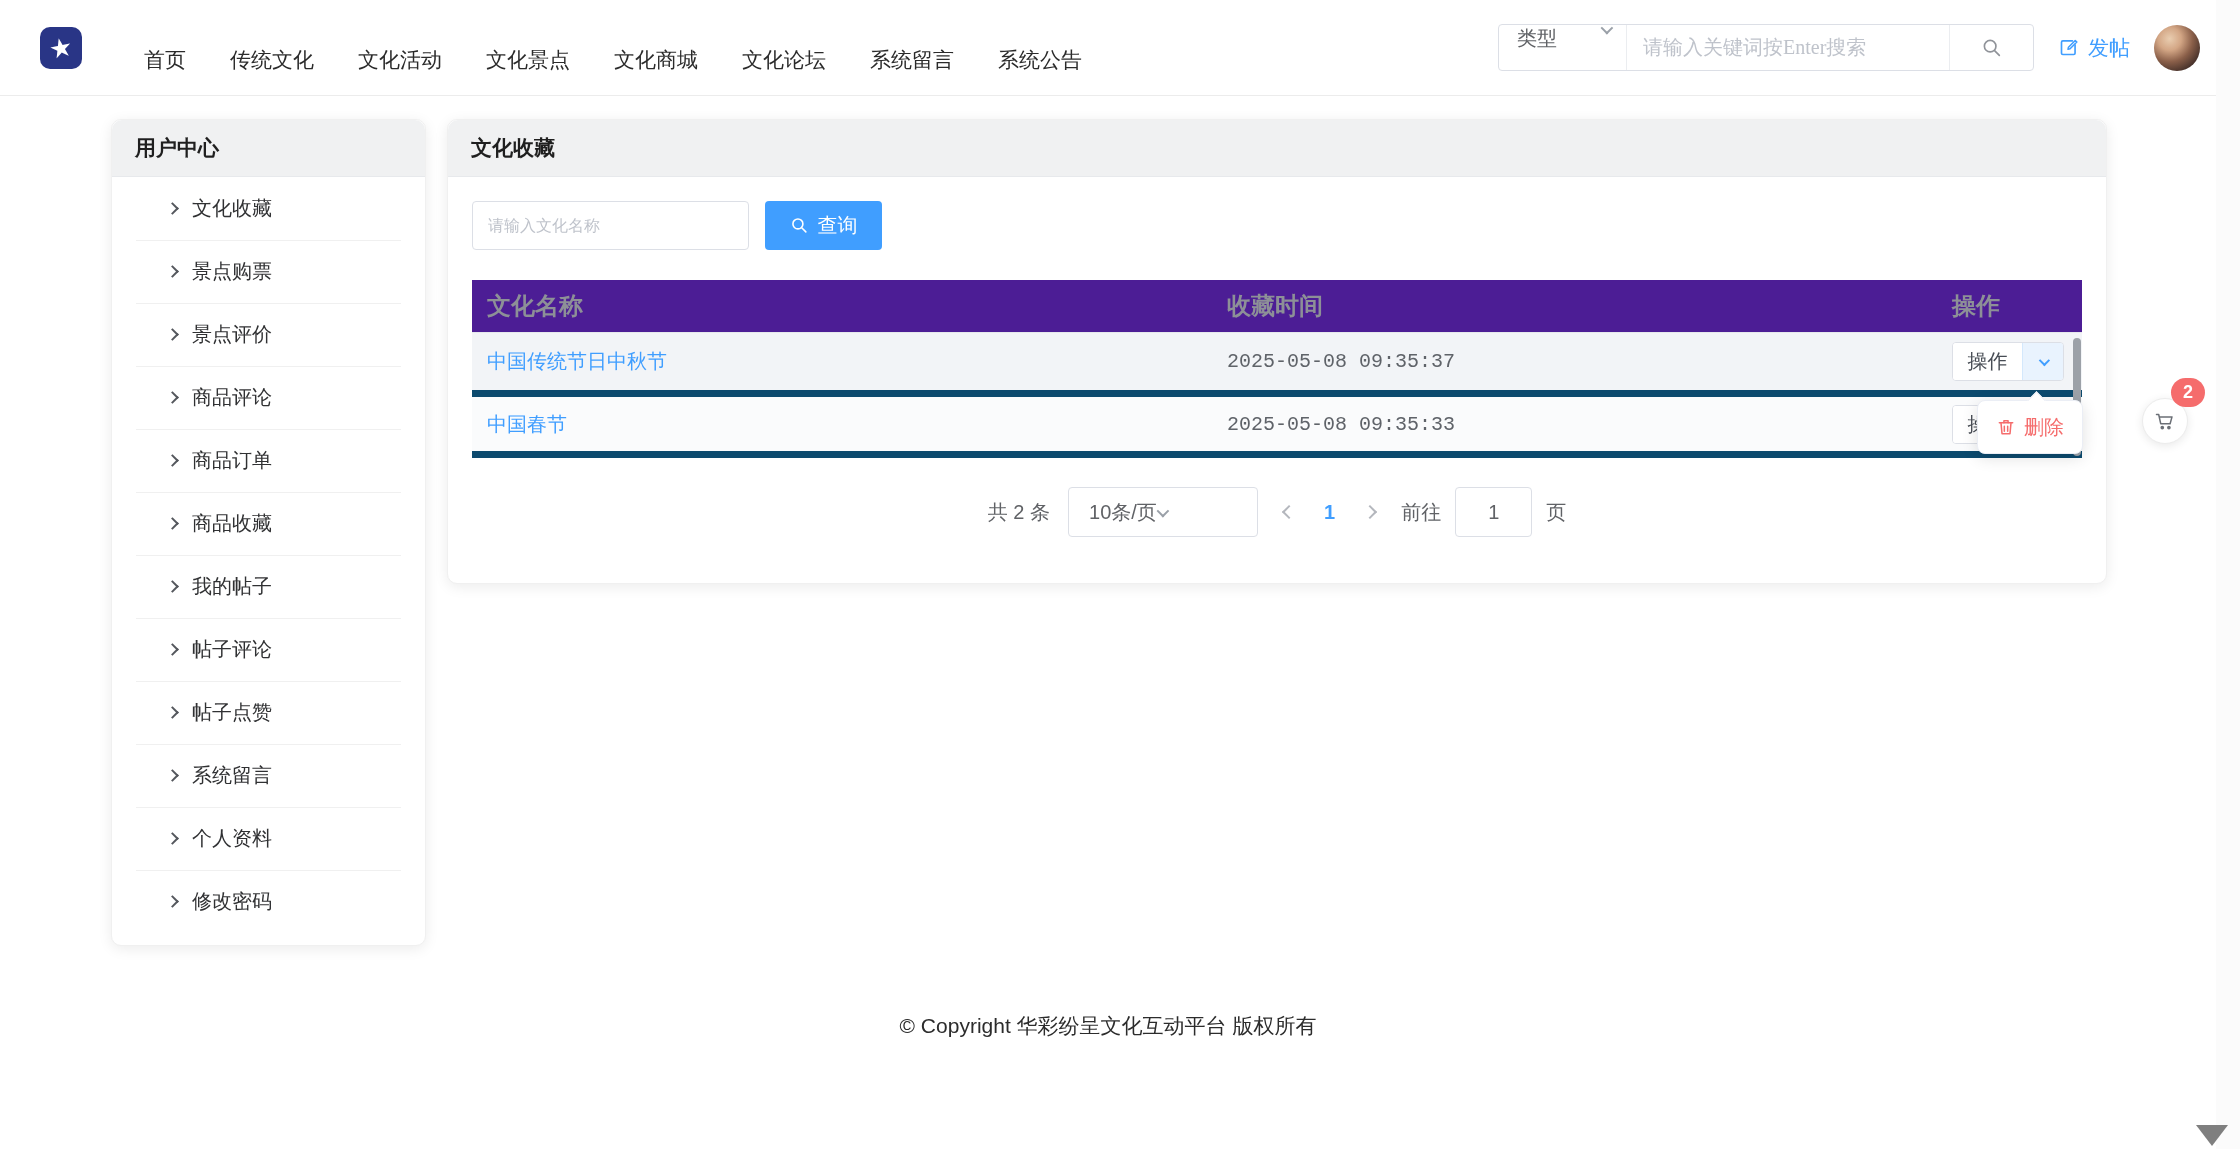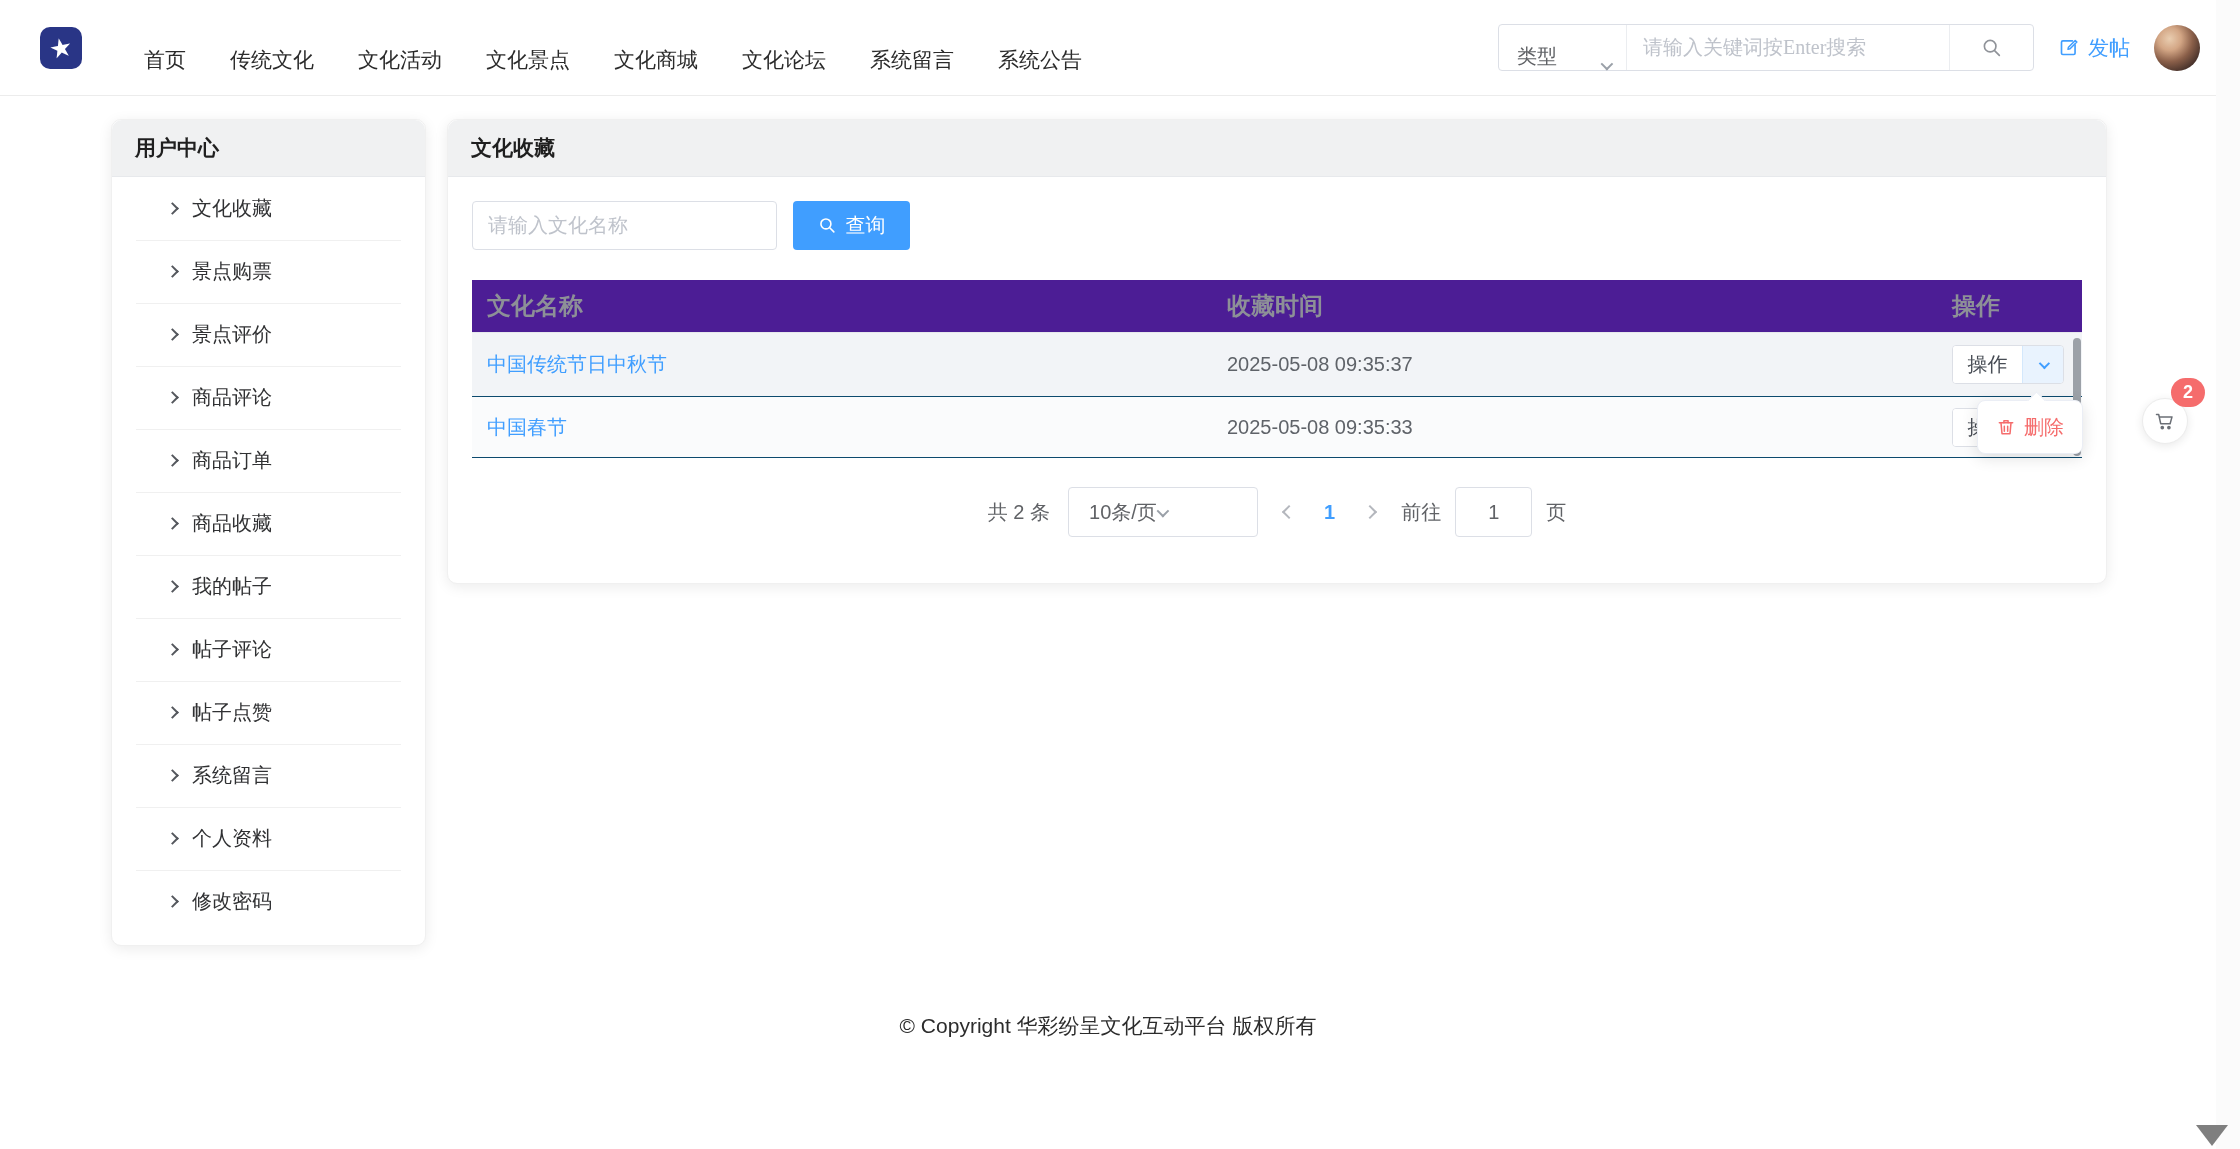--- a/index.html
+++ b/index.html
@@ -12,21 +12,21 @@
             border-bottom:1px solid #ececec; display:flex; align-items:center; padding:0 40px; z-index:20; }
   .logo-sq { width:42px; height:42px; background:#293586; border-radius:10px; display:flex;
              align-items:center; justify-content:center; flex:0 0 auto; }
   .logo-star { color:#fff; font-size:26px; line-height:1; transform:rotate(-12deg); }
   .brand-title { margin-left:16px; font-size:28px; font-weight:800; color:#141414; letter-spacing:1px; white-space:nowrap; }
   .nav-links { margin-left:62px; display:flex; gap:44px;margin-top:24px; }
   .nav-link { font-size:21px; color:#2b2b2b; text-decoration:none; white-space:nowrap; cursor:pointer; }
 
   .nav-right { margin-left:auto; display:flex; align-items:center; gap:24px; }
   .searchgroup { display:flex; align-items:center; height:47px; border:1px solid #dcdfe6; border-radius:4px; background:#fff; }
-  .sg-type { width:128px; height:100%; display:flex; align-items:flex-end; justify-content:space-between;
+  .sg-type { width:128px; height:100%; display:flex; align-items:flex-start; justify-content:space-between;
              padding:0 16px 0 18px; color:#606266; font-size:20px; border-right:1px solid #ebedf0; cursor:pointer; }
   .sg-input { width:322px; height:100%; border:none; outline:none; padding:0 16px; font-size:20px; color:#606266;font-family:Liberation Serif, serif; }
   .sg-input::placeholder { color:#bfc3cb; }
   .sg-btn { width:84px; height:100%; border-left:1px solid #ebedf0; display:flex; align-items:center; justify-content:center; cursor:pointer; }
   .post-link { display:flex; align-items:center; gap:9px; color:#409EFF; font-size:21px; cursor:pointer; white-space:nowrap; }
   .avatar { width:46px; height:46px; border-radius:50%; flex:0 0 auto; cursor:pointer;
             background:radial-gradient(circle at 34% 30%, #e9cdb0 0%, #d3a685 26%, #8a5f49 52%, #46312a 78%, #2c2320 100%); }
 
   
   .chev { display:inline-block; width:9px; height:9px; border-right:2px solid #9aa0a8; border-bottom:2px solid #9aa0a8; }
@@ -44,32 +44,32 @@
 
   .sidebar-card { left:111px; top:119px; width:315px; padding-bottom:12px; }
   .side-item { height:63px; display:flex; align-items:center; padding-left:56px; gap:15px;
                font-size:20px; color:#303133; cursor:pointer; position:relative; }
   .side-list .side-item + .side-item::before { content:""; position:absolute; top:0; left:24px; right:24px; border-top:1px solid #f0f0f0; }
 
   .main-card { left:447px; top:119px; width:1660px; }
   .card-body { padding:24px 24px 46px; }
 
   .search-row { display:flex; gap:16px; }
-  .query-input { width:305px; height:49px; border:1px solid #dcdfe6; border-radius:4px; padding:0 15px;
-                 font-size:20px; color:#606266; outline:none; }
+  .query-input { width:277px; height:49px; border:1px solid #dcdfe6; border-radius:4px; padding:0 15px;
+                 font-size:16px; color:#606266; outline:none; }
   .query-input::placeholder { color:#bfc3cb; }
   .query-btn { height:49px; width:117px; background:#409EFF; color:#fff; border:none; border-radius:4px;
                font-size:20px; display:flex; align-items:center; justify-content:center; gap:9px; cursor:pointer; }
 
   
   .table-wrap { position:relative; margin-top:30px; }
   .t-head, .t-row { display:grid; grid-template-columns:740px 725px 146px; align-items:center; }
   .t-head { background:#4c1d95; height:53px; font-size:24px; font-weight:700; color:#8d9097; border-bottom:1px solid #e6e8ec; }
   .t-cell { padding-left:15px; padding-right:8px; white-space:nowrap; overflow:hidden; }
-  .t-row { height:64px; font-size:20px; color:#5f6369; border-bottom:1px solid #0c4a6e; }
+  .t-row { height:64px; font-size:20px; color:#5f6369; border-bottom:7px solid #0c4a6e;font-family:Liberation Mono, monospace; }
   .t-body .t-row:nth-of-type(1) { background:#f2f4f7; }
   .t-body .t-row:nth-of-type(2) { background:#fafbfc; height:61px; }
   .row-link { color:#409EFF; text-decoration:none; cursor:pointer; }
 
   .split-btn { display:inline-flex; height:39px; border:1px solid #dcdfe6; border-radius:4px; overflow:hidden; cursor:pointer; background:#fff; }
   .sb-left { width:69px; display:flex; align-items:center; justify-content:center; background:#fff; color:#474c54; font-size:20px; }
   .sb-right { width:41px; display:flex; align-items:center; justify-content:center; background:#e9f3fe; border-left:1px solid #d4e8fc; }
   .sb-right .chev { border-color:#409EFF; width:8px; height:8px; }
 
   .popover { position:absolute; left:1505px; top:120px; width:106px; height:54px; background:#fff;

